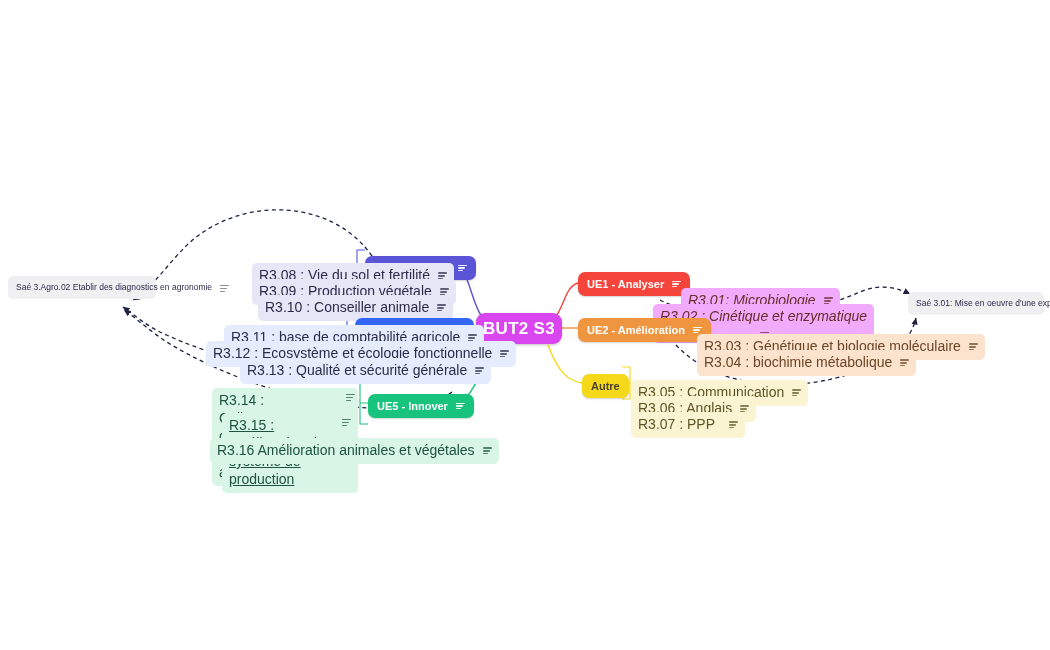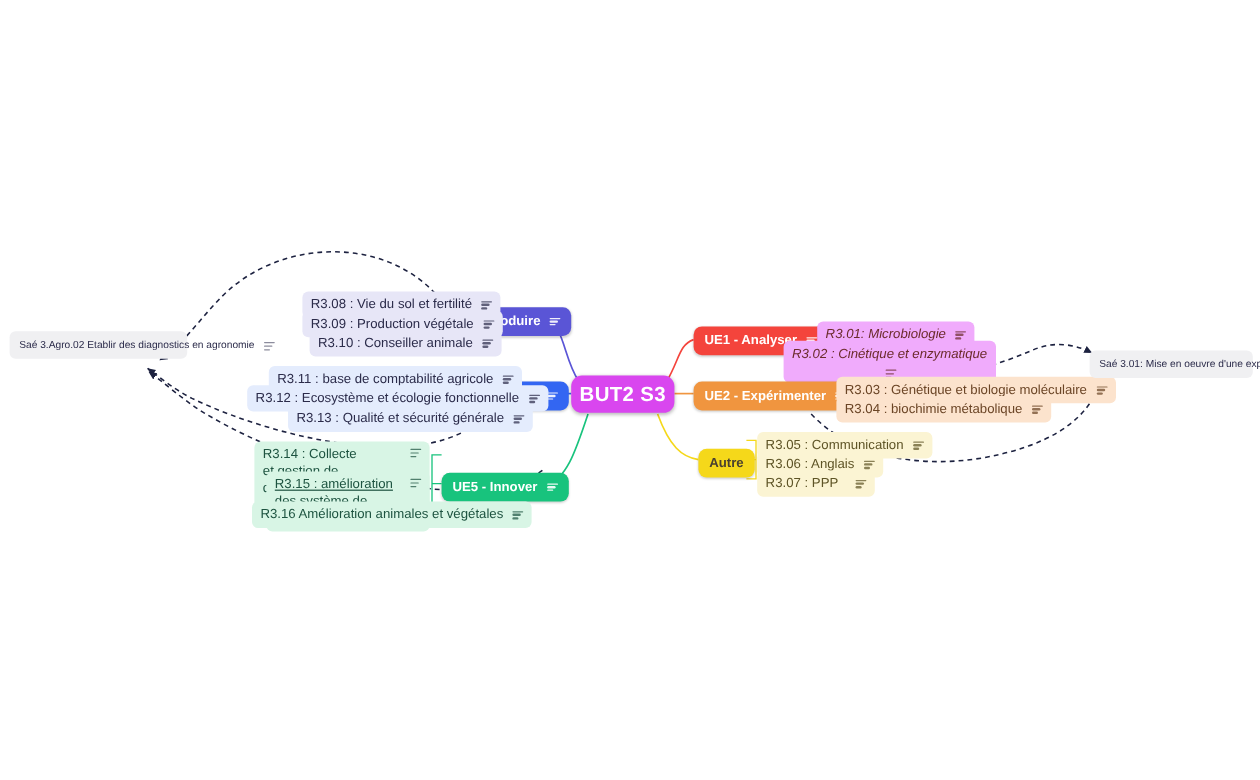--- a/index.html
+++ b/index.html
@@ -71,25 +71,26 @@
   }
   .ue.purple { background: #5a55d6; }
   .ue.blue   { background: #3366f2; }
   .ue.green  { background: #18c37d; }
   .ue.red    { background: #f4443c; }
   .ue.orange { background: #f0953f; }
   .ue.yellow { background: #f5d81a; color:#4a4130; }
 
   
   .leaf {
-    font-size: 11px;
+    font-size: 14px;
     padding: 4px 7px;
     border-radius: 5px;
     color: #2b2b4a;
     line-height: 1.28;
+    margin-top: 20px;
   }
   .leaf.lav  { background: #e7e6f7; }
   .leaf.blu  { background: #e4ecfd; }
   .leaf.grn  { background: #d8f5e5; color:#1d5340; }
   .leaf.red  { background: #f0abfc; color:#6b2b2b;font-style:italic; }
   .leaf.org  { background: #fce3cd; color:#6b4526; }
   .leaf.yel  { background: #fbf4d3; color:#5e5426; }
 
   
   .note {
@@ -299,21 +300,21 @@
   <div class="node leaf red" style="left:653px; top:284px;flex-direction:column;">
     <span class="label">R3.02 : Cinétique et enzymatique</span>
     <span class="ham">
         <i></i>
         <i></i>
         <i></i>
       </span>
   </div>
 
   <div class="node ue orange" style="left:578px; top:318px;">
-    <span class="label">UE2 - Expérimenter</span>
+    <span class="label">UE2 - Amélioration</span>
     <span class="ham">
         <i></i>
         <i></i>
         <i></i>
       </span>
   </div>
 
   <div class="node leaf org" style="left:697px; top:314px;">
     <span class="label">R3.03 : Génétique et biologie moléculaire</span>
     <span class="ham">

